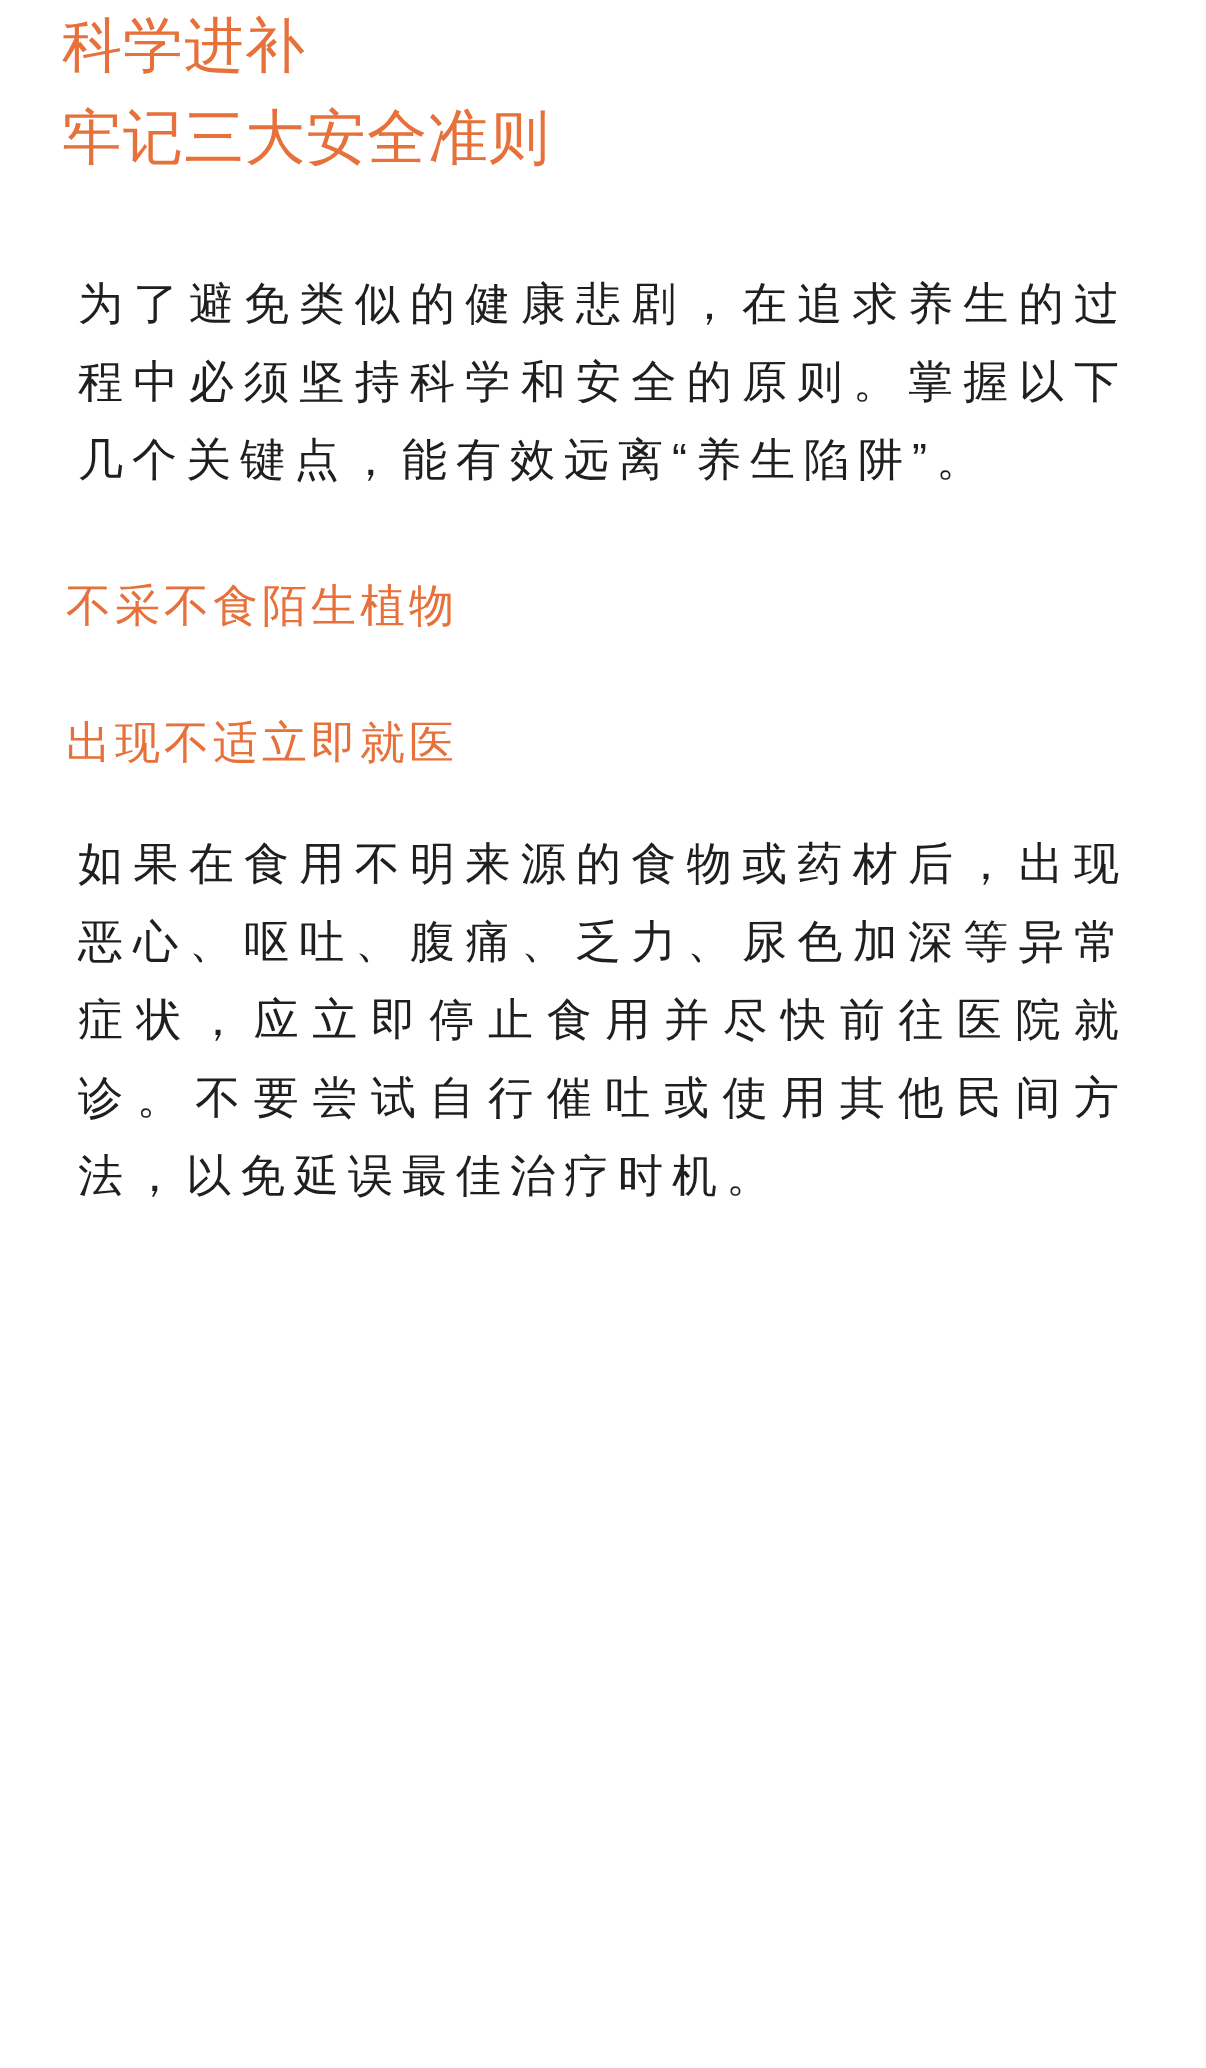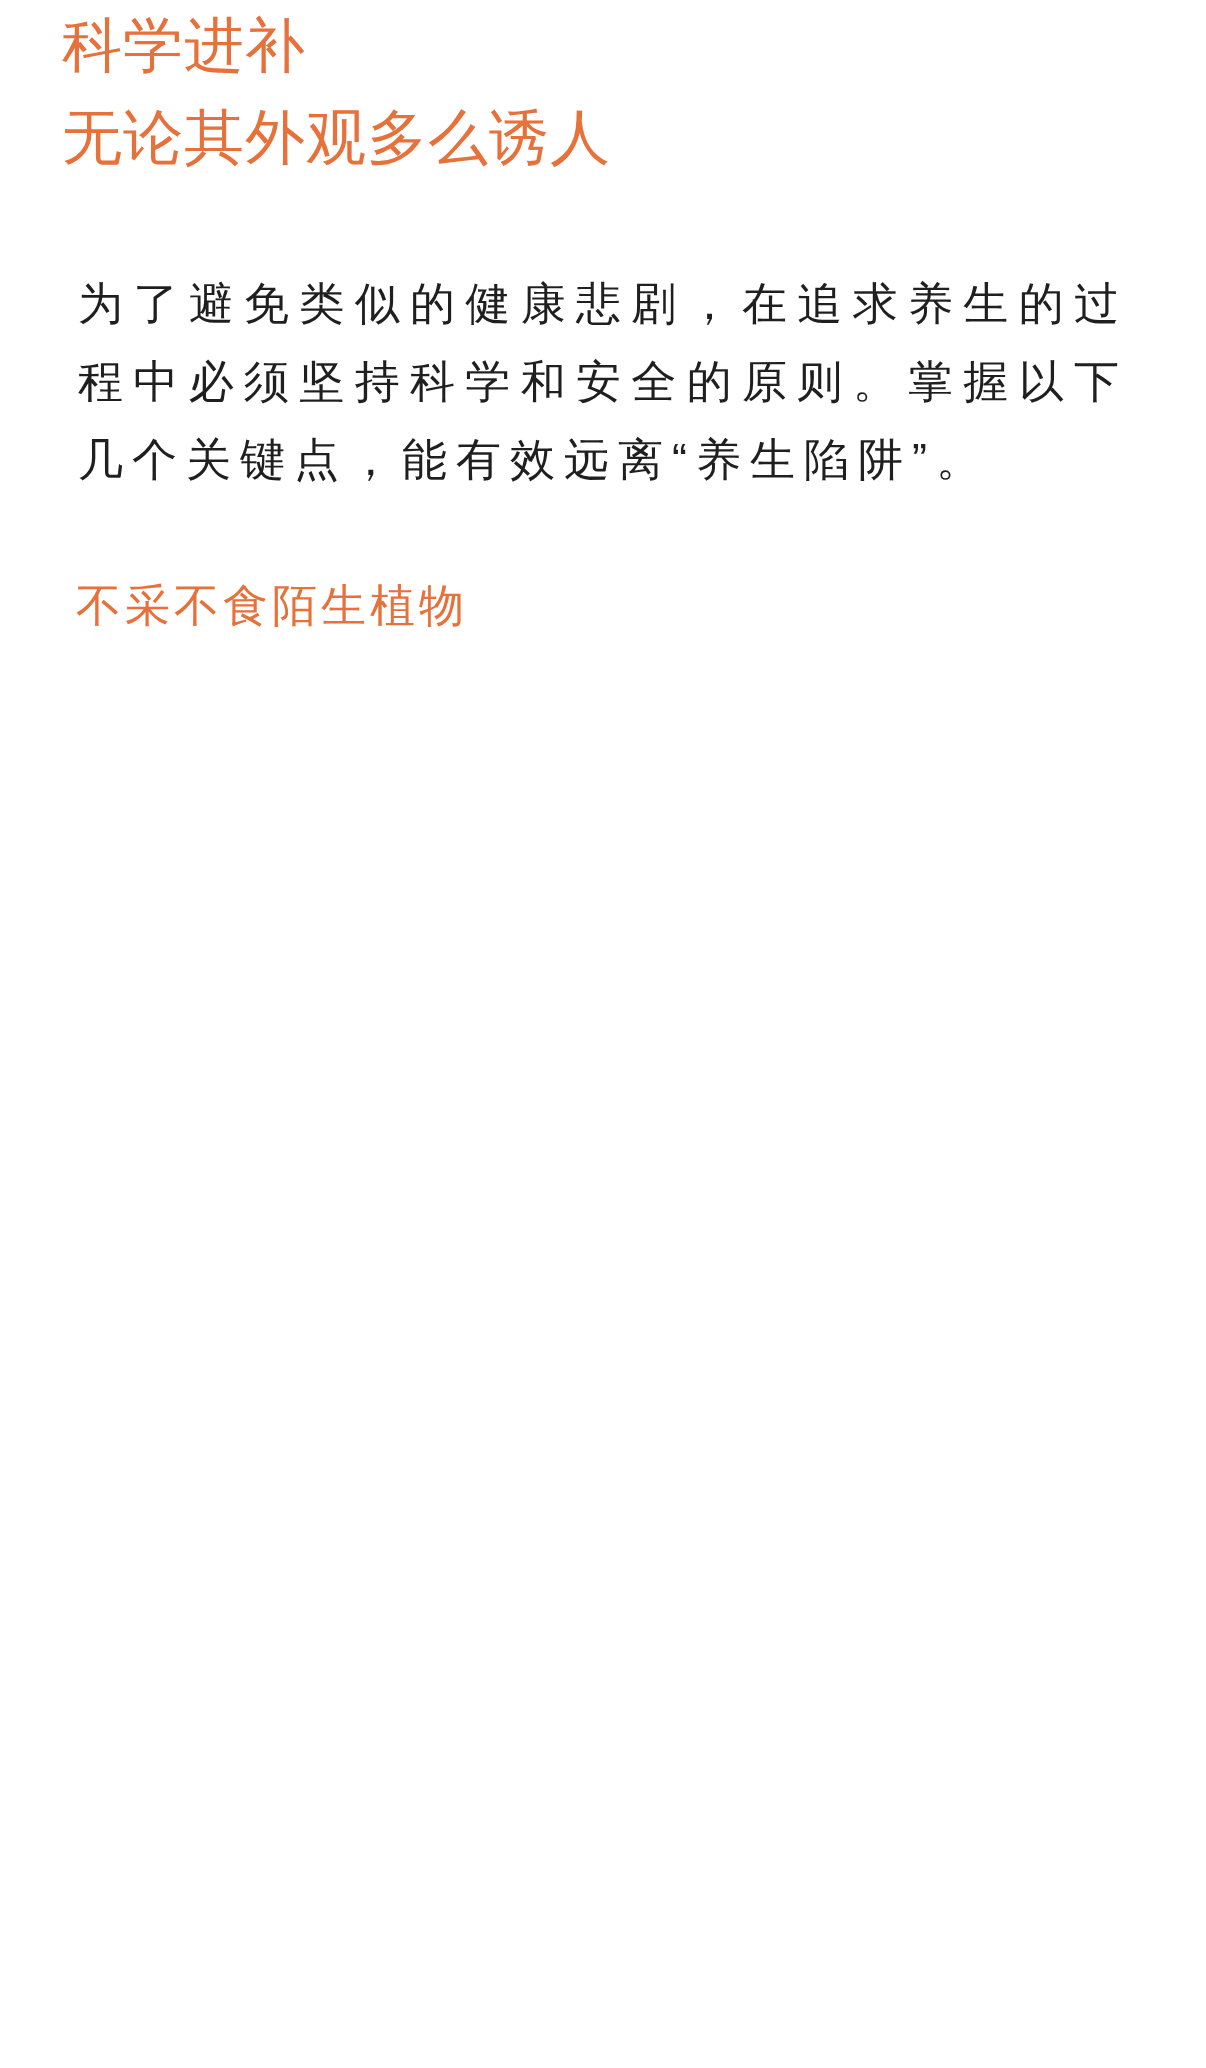--- a/index.html
+++ b/index.html
@@ -35,47 +35,51 @@
     margin: 16px;
     font-size: 45px;
     line-height: 78px;
     letter-spacing: 9px;
     color: var(--body-color, #1f1f1f);
     text-align: justify;
     text-justify: inter-character;
     font-weight: 400;
   }
   h2.section-heading {
-    margin: 77px 0 52px 14px;
+    margin: 77px 0 52px 4px;
     font-size: 45px;
     line-height: 60px;
     letter-spacing: 4px;
     font-weight: 500;
     color: var(--accent, #e7713a);
   }
   section {
     margin: 0;
     padding: 0;
   }
 </style>
 </head>
 <body>
 
 <div class="page">
   <main>
 
     <h1 class="article-title">
       <span class="title-line">科学进补</span>
-      <span class="title-line">无论其外观多么诱人</span>
+      <span class="title-line">牢记三大安全准则</span>
     </h1>
 
     <p class="body-text">为了避免类似的健康悲剧，在追求养生的过程中必须坚持科学和安全的原则。掌握以下几个关键点，能有效远离“养生陷阱”。</p>
 
     <section>
       <h2 class="section-heading">不采不食陌生植物</h2>
     </section>
 
     <section>
     </section>
 
+    <section>
+      <h2 class="section-heading">出现不适立即就医</h2>
+      <p class="body-text">如果在食用不明来源的食物或药材后，出现恶心、呕吐、腹痛、乏力、尿色加深等异常症状，应立即停止食用并尽快前往医院就诊。不要尝试自行催吐或使用其他民间方法，以免延误最佳治疗时机。</p>
+    </section>
 
   </main>
 </div>
 
 </body></html>

